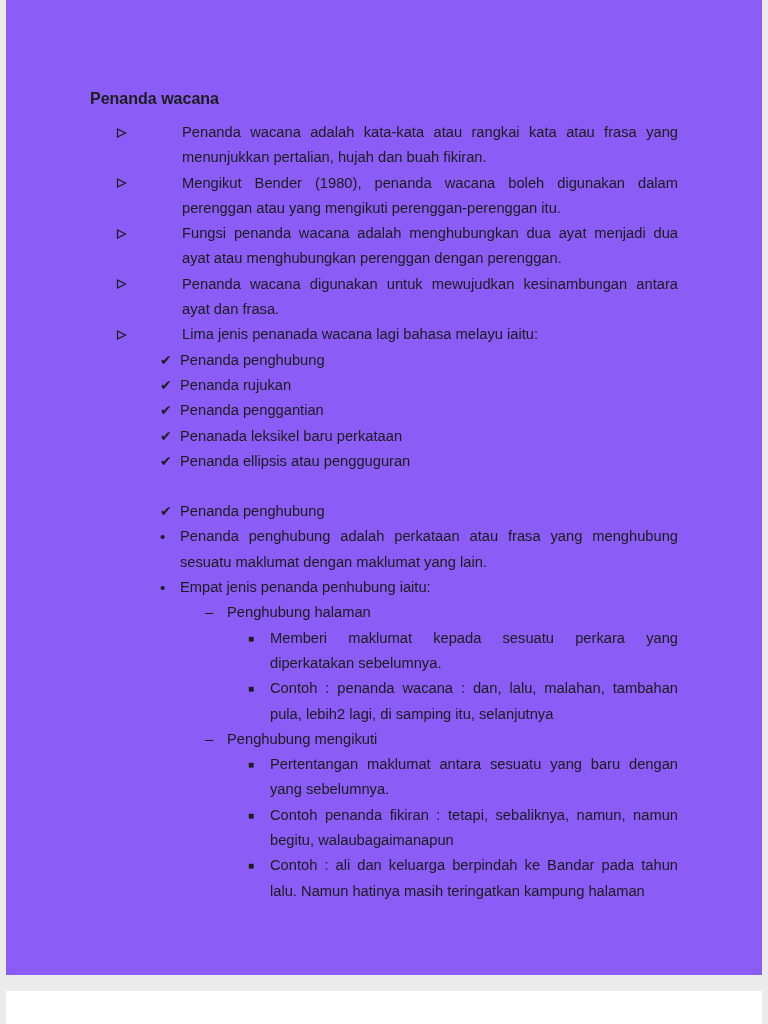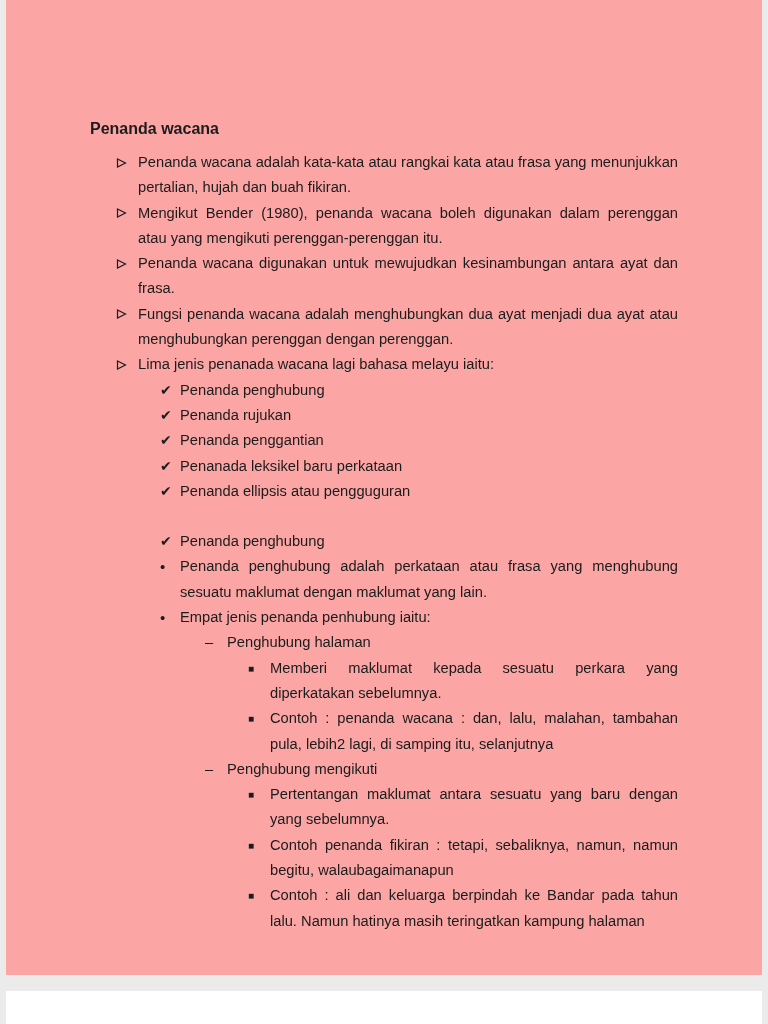--- a/index.html
+++ b/index.html
@@ -9,39 +9,39 @@
     height: 1024px;
     background: #ebebeb;
     font-family: "Liberation Sans", sans-serif;
     color: #1c1c1c;
     overflow: hidden;
   }
   .page {
     width: 756px;
     height: 975px;
     margin: 0 auto;
-    background: #fca5a5;
-    padding: 116px 84px 0 84px;
+    background: #8b5cf6;
+    padding: 86px 84px 0 84px;
     overflow: hidden;
   }
   .title {
     font-size: 16px;
     font-weight: bold;
     line-height: 25px;
     margin: 0 0 9px 0;
   }
   .li {
     display: flex;
     font-size: 14.7px;
     line-height: 25.3px;
   }
   .b { flex: 0 0 auto; }
   .t { flex: 1 1 auto; text-align: justify; }
 
-  .li.arrow  { margin-left: 26px; }
+  .li.arrow  { margin-left: 26px; gap: 44px; }
   .li.arrow .b { width: 22px; }
   .li.check, .li.dot { margin-left: 70px; }
   .li.check .b, .li.dot .b { width: 20px; }
   .li.dash   { margin-left: 115px; }
   .li.dash .b { width: 22px; }
   .li.square { margin-left: 158px; }
   .li.square .b { width: 22px; }
 
   .b-check  { font-size: 14px; }
   .b-dot    { font-size: 15px; }
@@ -83,30 +83,30 @@
         </span>
       <span class="t">Mengikut Bender (1980), penanda wacana boleh digunakan dalam perenggan atau yang mengikuti perenggan-perenggan itu.</span>
     </div>
 
     <div class="li arrow">
       <span class="b b-arrow">
           <svg width="11" height="12" viewBox="0 0 11 12">
             <path d="M1.5 2 L9.5 6 L1.5 10 Z" fill="none" stroke="#1c1c1c" stroke-width="1.2"></path>
           </svg>
         </span>
-      <span class="t">Penanda wacana digunakan untuk mewujudkan kesinambungan antara ayat dan frasa.</span>
+      <span class="t">Fungsi penanda wacana adalah menghubungkan dua ayat menjadi dua ayat atau menghubungkan perenggan dengan perenggan.</span>
     </div>
 
     <div class="li arrow">
       <span class="b b-arrow">
           <svg width="11" height="12" viewBox="0 0 11 12">
             <path d="M1.5 2 L9.5 6 L1.5 10 Z" fill="none" stroke="#1c1c1c" stroke-width="1.2"></path>
           </svg>
         </span>
-      <span class="t">Fungsi penanda wacana adalah menghubungkan dua ayat menjadi dua ayat atau menghubungkan perenggan dengan perenggan.</span>
+      <span class="t">Penanda wacana digunakan untuk mewujudkan kesinambungan antara ayat dan frasa.</span>
     </div>
 
     <div class="li arrow">
       <span class="b b-arrow">
           <svg width="11" height="12" viewBox="0 0 11 12">
             <path d="M1.5 2 L9.5 6 L1.5 10 Z" fill="none" stroke="#1c1c1c" stroke-width="1.2"></path>
           </svg>
         </span>
       <span class="t">Lima jenis penanada wacana lagi bahasa melayu iaitu:</span>
     </div>

